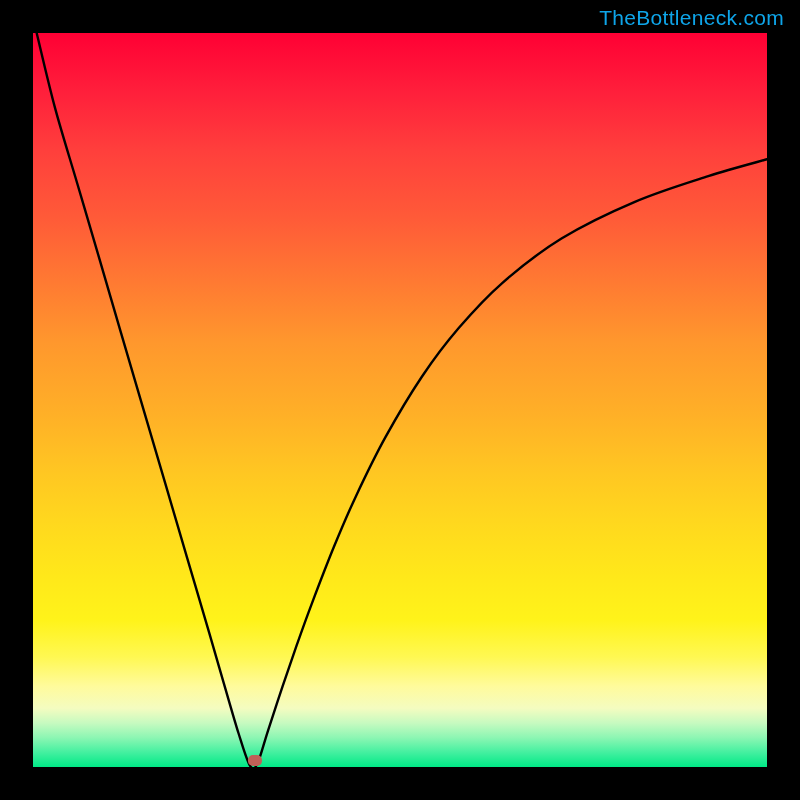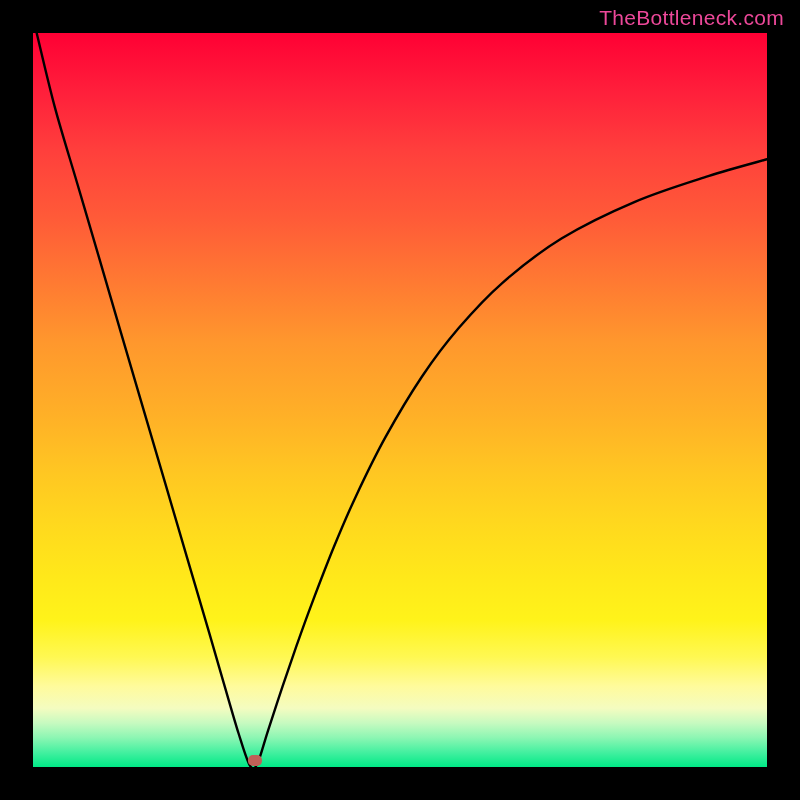--- a/index.html
+++ b/index.html
@@ -45,21 +45,21 @@
       #c7fac0 94%,
       #8cf6b3 96%,
       #44f0a0 98%,
       #00e986 100%
     );
   }
   .watermark {
     position: absolute;
     top: 6px;
     right: 16px;
-    color: #ec4899;
+    color: #0ea5e9;
     font-size: 21px;
     font-weight: 500;
     letter-spacing: 0.3px;
   }
   svg.curve {
     position: absolute;
     left: 0;
     top: 0;
     width: 734px;
     height: 734px;

